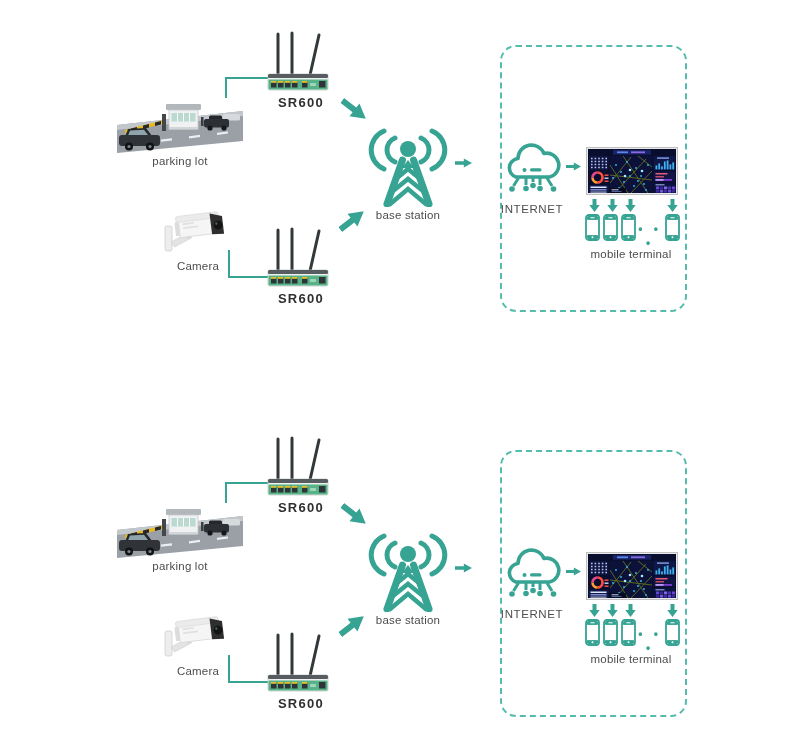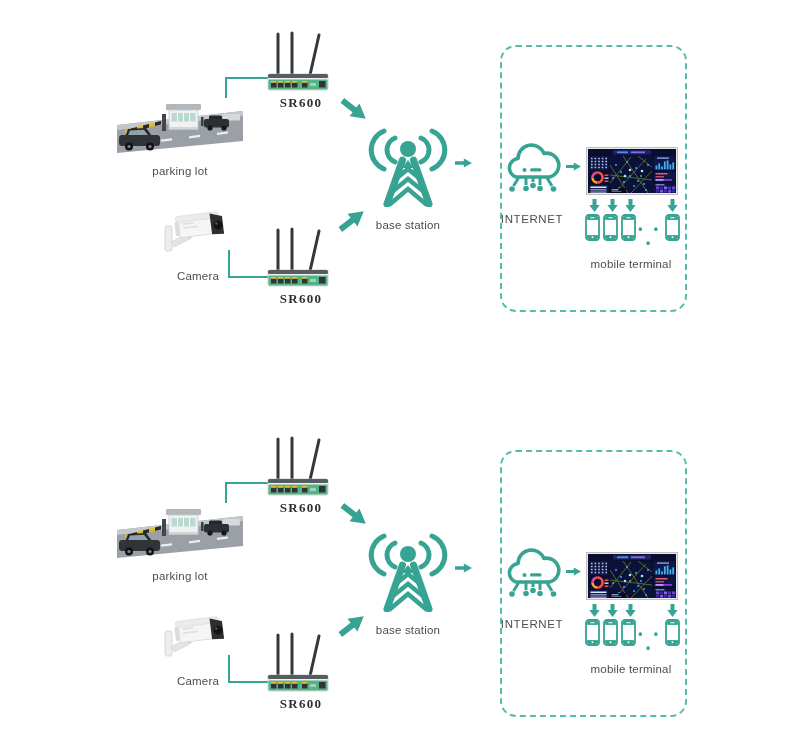--- a/index.html
+++ b/index.html
@@ -1,22 +1,22 @@
 <!DOCTYPE html>
 <html><head>
 <meta charset="utf-8">
 <style>
   html,body{margin:0;padding:0;background:#ffffff;}
   .canvas{position:relative;width:790px;height:738px;background:#fff;overflow:hidden;
           font-family:"Liberation Sans",sans-serif;}
   .half{position:absolute;left:0;width:790px;height:330px;}
   .abs{position:absolute;}
-  .lbl{position:absolute;color:#4d4d4d;font-size:11.5px;line-height:13px;text-align:center;letter-spacing:.2px;margin-top:10px;}
+  .lbl{position:absolute;color:#4d4d4d;font-size:11.5px;line-height:13px;text-align:center;letter-spacing:.2px;}
   .model{position:absolute;color:#2f2f2f;font-size:13px;font-weight:bold;text-align:center;
-         letter-spacing:1.3px;font-family:Liberation Serif, serif;}
+         letter-spacing:1.3px;font-family:Liberation Sans, sans-serif;}
   .conn{position:absolute;background:#36a393;}
   .zone{position:absolute;left:500px;top:45px;width:187px;height:267px;
         border:2px dashed #55bbac;border-radius:16px;box-sizing:border-box;}
   .dots{position:absolute;color:#36a393;font-size:12px;font-weight:bold;letter-spacing:4px;text-align:center;}
   .rot38{transform:rotate(38deg);transform-origin:center;}
   .rotm38{transform:rotate(-38deg);transform-origin:center;}
   svg{display:block;}
   #sprite{position:absolute;width:0;height:0;overflow:hidden;}
 </style>
 </head>

